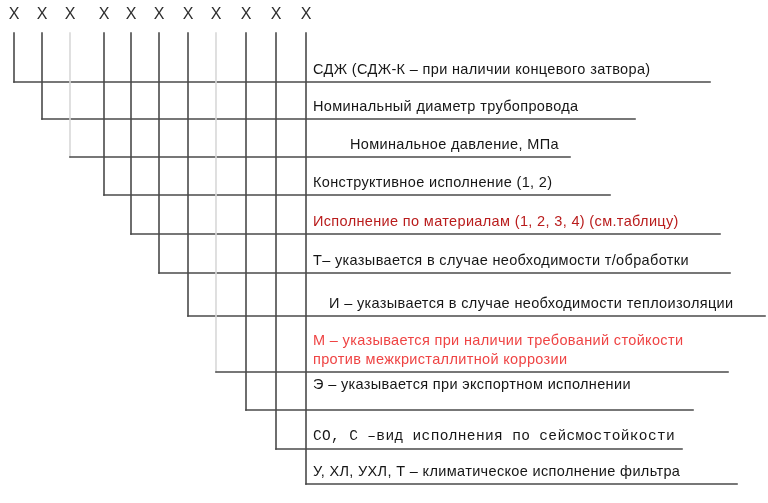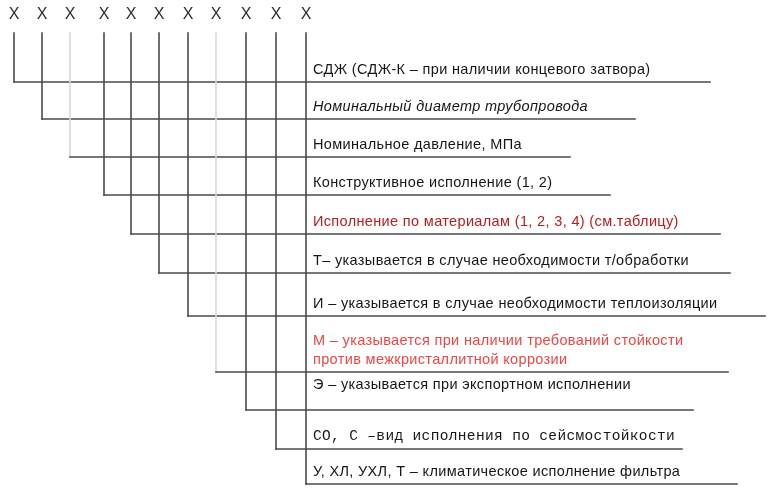--- a/index.html
+++ b/index.html
@@ -65,36 +65,36 @@
       <line x1="246" y1="410" x2="693" y2="410" stroke="#4a4a4a" stroke-width="1.6" stroke-linecap="square"></line>
       <line x1="276" y1="33" x2="276" y2="449" stroke="#4a4a4a" stroke-width="1.6" stroke-linecap="square"></line>
       <line x1="276" y1="449" x2="682" y2="449" stroke="#4a4a4a" stroke-width="1.6" stroke-linecap="square"></line>
       <line x1="306" y1="33" x2="306" y2="484" stroke="#4a4a4a" stroke-width="1.6" stroke-linecap="square"></line>
       <line x1="306" y1="484" x2="737" y2="484" stroke="#4a4a4a" stroke-width="1.6" stroke-linecap="square"></line>
     </svg>
   <div class="labels-layer" id="labels">
       <div class="lbl" style="color: rgb(22, 22, 22); top: 60px;">
         <div>СДЖ (СДЖ-К – при наличии концевого затвора)</div>
       </div>
-      <div class="lbl" style="color: rgb(22, 22, 22); top: 97px; font-style: italic;">
+      <div class="lbl" style="color: rgb(22, 22, 22); top: 97px;">
         <div>Номинальный диаметр трубопровода</div>
       </div>
-      <div class="lbl" style="color: rgb(22, 22, 22); top: 135px;">
+      <div class="lbl" style="color: rgb(22, 22, 22); top: 135px; margin-left: 37px;">
         <div>Номинальное давление, МПа</div>
       </div>
       <div class="lbl" style="color: rgb(22, 22, 22); top: 173px;">
         <div>Конструктивное исполнение (1, 2)</div>
       </div>
       <div class="lbl" style="color: #b91c1c; top: 212px;">
         <div>Исполнение по материалам (1, 2, 3, 4) (см.таблицу)</div>
       </div>
       <div class="lbl" style="color: rgb(22, 22, 22); top: 251px;">
         <div>Т– указывается в случае необходимости т/обработки</div>
       </div>
-      <div class="lbl" style="color: rgb(22, 22, 22); top: 294px;">
+      <div class="lbl" style="color: rgb(22, 22, 22); top: 294px; margin-left: 16px;">
         <div>И – указывается в случае необходимости теплоизоляции</div>
       </div>
       <div class="lbl" style="color: #ef4444; top: 331px;">
         <div>М – указывается при наличии требований стойкости</div>
         <div>против межкристаллитной коррозии</div>
       </div>
       <div class="lbl" style="color: rgb(22, 22, 22); top: 375px;">
         <div>Э – указывается при экспортном исполнении</div>
       </div>
       <div class="lbl" style="color: rgb(22, 22, 22); top: 427px; font-family: Liberation Mono, monospace;">

